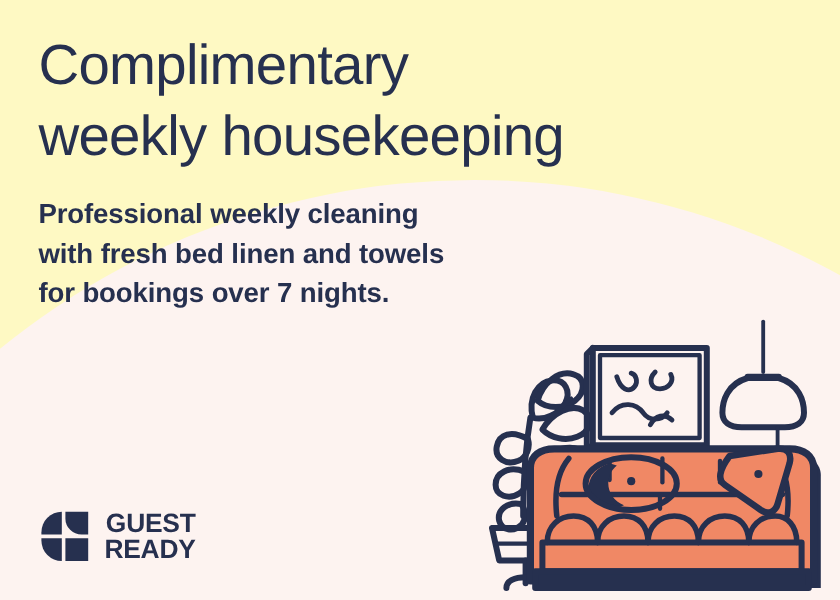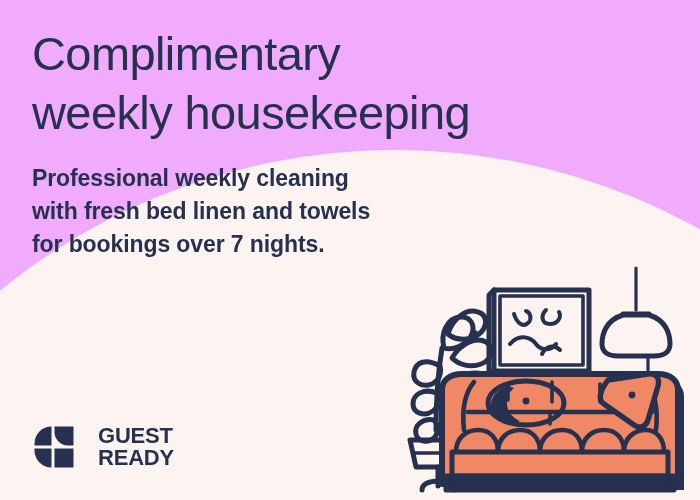--- a/index.html
+++ b/index.html
@@ -5,21 +5,21 @@
   html, body {
     margin: 0;
     padding: 0;
     background: #ffffff;
   }
   .banner {
     position: relative;
     width: 700px;
     height: 500px;
     overflow: hidden;
-    background: #f0abfc;
+    background: #fef9c3;
     font-family: "Liberation Sans", sans-serif;
     -webkit-font-smoothing: antialiased;
   }
   
   .bg-sweep {
     position: absolute;
     left: -230px;
     top: 150px;
     width: 1250px;
     height: 1250px;
@@ -55,21 +55,22 @@
     letter-spacing: -0.1px;
     white-space: pre-line;
   }
   
   .logo {
     position: absolute;
     left: 32px;
     top: 424px;
     display: flex;
     align-items: center;
-    gap: 22px;
+    gap: 11px;
+    text-align: right;
   }
   .logo-mark {
     width: 44px;
     height: 46px;
     display: block;
   }
   .logo-text {
     color: #26304f;
     font-size: 22px;
     font-weight: 700;

